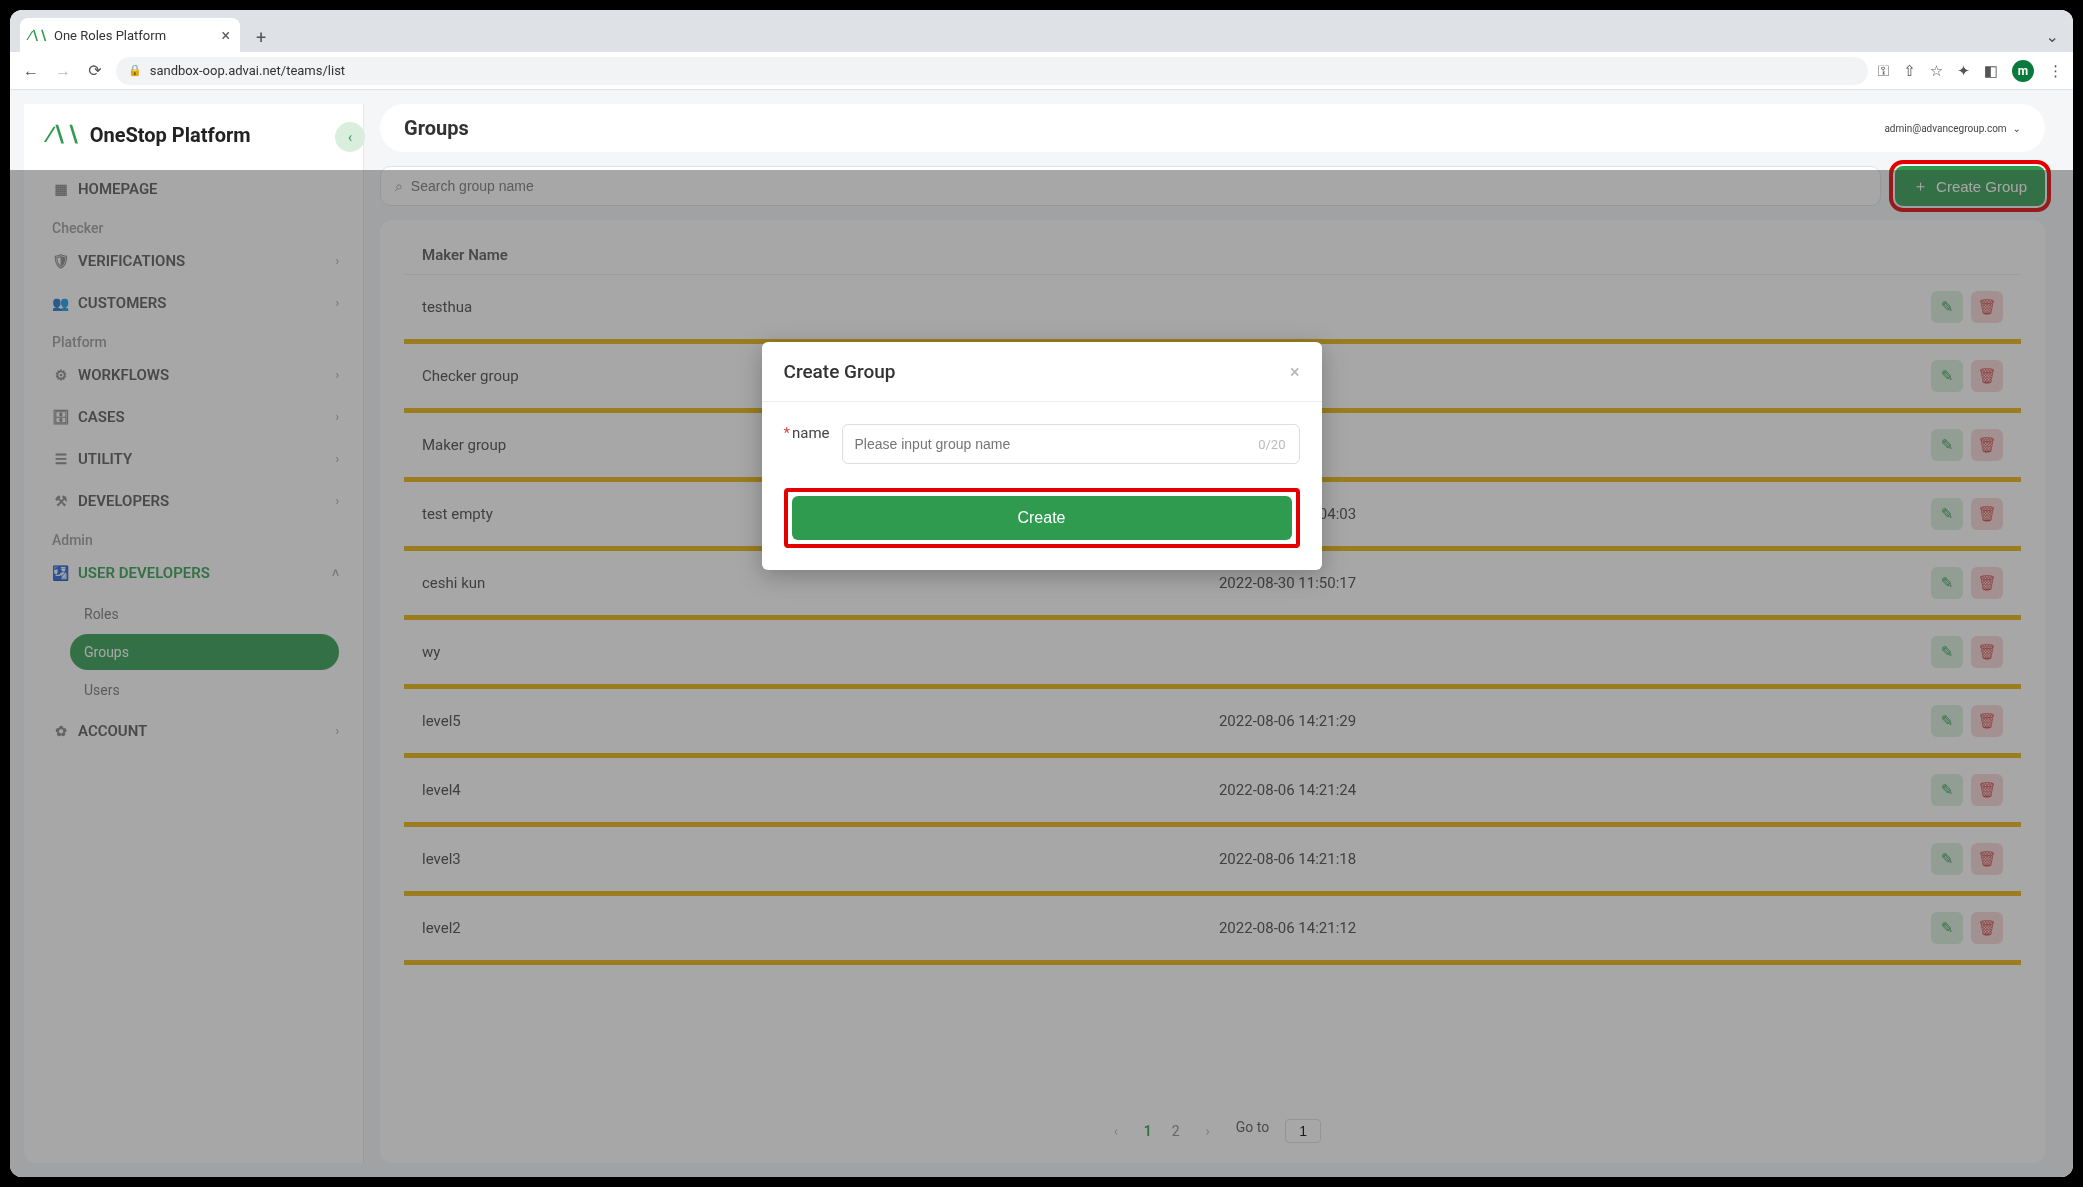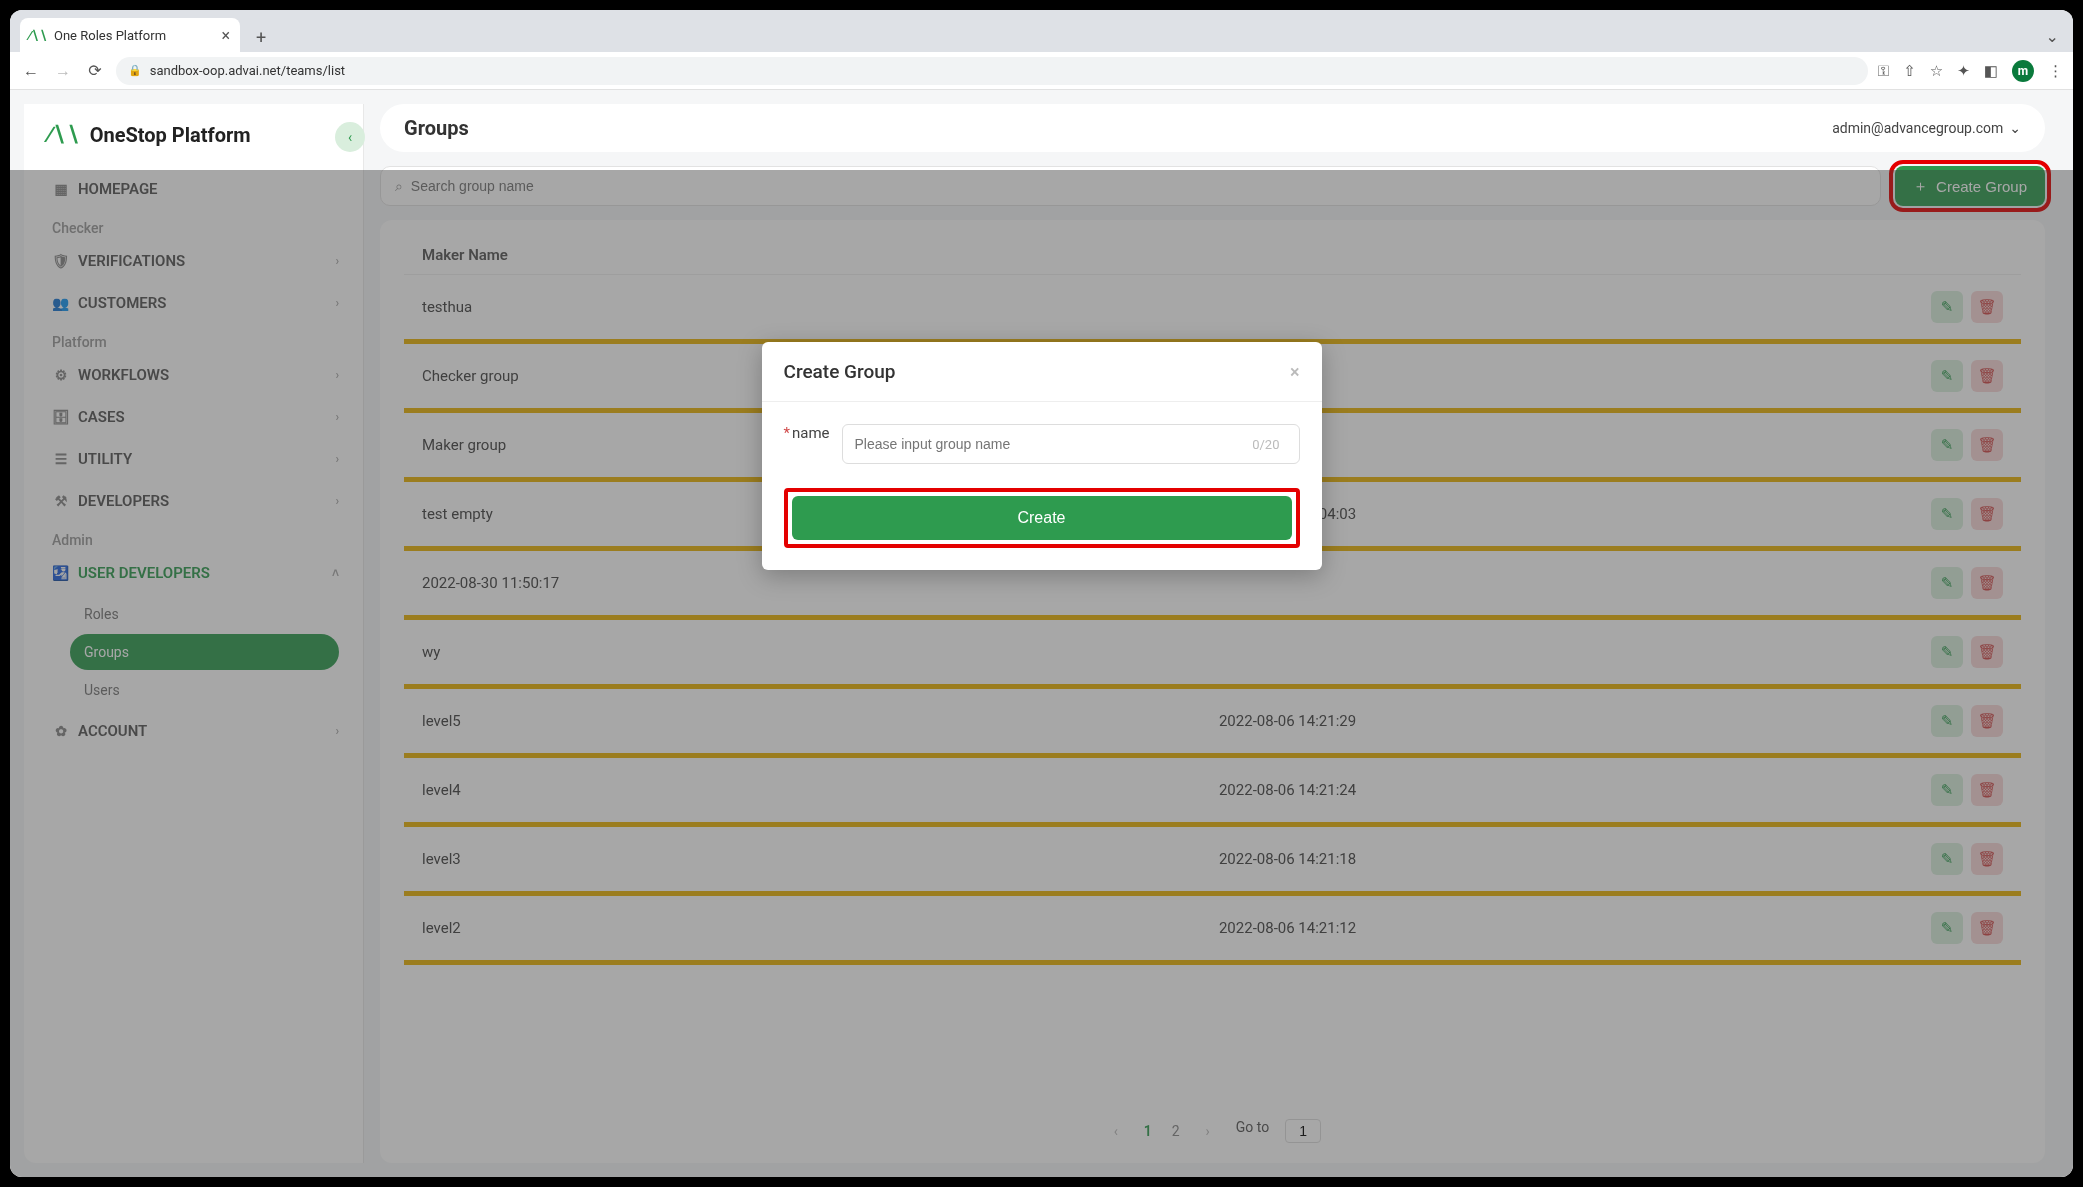--- a/index.html
+++ b/index.html
@@ -93,21 +93,21 @@
 .topbar {
   background:#fff;
   border-radius:24px;
   height:48px;
   display:flex;
   align-items:center;
   padding:0 24px;
   margin-bottom:14px;
 }
 .page-title { font-size:20px; font-weight:700; color:#333; }
-.user-menu { margin-left:auto; display:flex; align-items:center; gap:6px; color:#444; font-size:14px; cursor:pointer;}
+.user-menu { margin-left:auto; display:flex; align-items:center; gap:6px; color:#444; font-size:10px; cursor:pointer;}
 .action-row { display:flex; align-items:center; gap:14px; margin-bottom:14px; }
 .search { flex:1; background:#fff; border:1px solid #e2e2e2; border-radius:10px; height:40px; display:flex; align-items:center; padding:0 14px; gap:8px; color:#999; font-size:14px; }
 .search input { border:none; outline:none; flex:1; font-size:14px; background:transparent; }
 .create-btn { background:#2e9b4f; color:#fff; border:none; border-radius:8px; height:40px; padding:0 18px; font-size:15px; display:flex; align-items:center; gap:8px; cursor:pointer; }
 .highlight-box { outline:4px solid #e40000; outline-offset:2px; border-radius:8px; }
 .table-card { background:#fff; border-radius:12px; flex:1; padding:16px 24px; display:flex; flex-direction:column;}
 .table { width:100%; }
 .thead { display:flex; padding:10px 18px; color:#555; font-weight:600; font-size:15px; border-bottom:1px solid #eee;}
 .col-name { flex:1.2; }
 .col-date { flex:1; }
@@ -140,21 +140,21 @@
   z-index:60;
 }
 .modal-header { display:flex; align-items:center; padding:18px 22px; border-bottom:1px solid #eee; font-size:19px; color:#333; font-weight:500;}
 .modal-close { margin-left:auto; color:#bbb; cursor:pointer; font-size:18px;}
 .modal-body { padding:22px; }
 .form-row { display:flex; align-items:flex-start; gap:12px; margin-bottom:24px;}
 .form-label { font-size:15px; color:#444; }
 .form-label .req { color:#d04848; margin-right:2px; }
 .form-input-wrap { flex:1; position:relative; }
 .form-input { width:100%; height:40px; border:1px solid #ddd; border-radius:6px; padding:0 56px 0 12px; font-size:14px; outline:none;}
-.char-count { position:absolute; right:20px; top:50%; transform:translateY(-50%); font-size:13px; color:#bbb;}
+.char-count { position:absolute; right:14px; top:50%; transform:translateY(-50%); font-size:13px; color:#bbb;}
 .modal-create { width:100%; height:44px; background:#2e9b4f; color:#fff; border:none; border-radius:6px; font-size:16px; cursor:pointer;}
 .modal-footer-highlight { padding:4px; border:4px solid #e40000; border-radius:4px;}
 </style>
 </head>
 <body>
 
 <div class="browser-window">
 
   <div class="tab-bar">
     <div class="tab">
@@ -323,20 +323,21 @@
     <div class="row-actions">
       <div class="icon-btn edit">
                     <span>✎</span>
                   </div>
       <div class="icon-btn del">
                     <span>🗑</span>
                   </div>
     </div>
               </div>
               <div class="trow">
+    <div class="col-name">ceshi kun</div>
     <div class="col-date">2022-08-30 11:50:17</div>
     <div class="row-actions">
       <div class="icon-btn edit">
                     <span>✎</span>
                   </div>
       <div class="icon-btn del">
                     <span>🗑</span>
                   </div>
     </div>
               </div>

